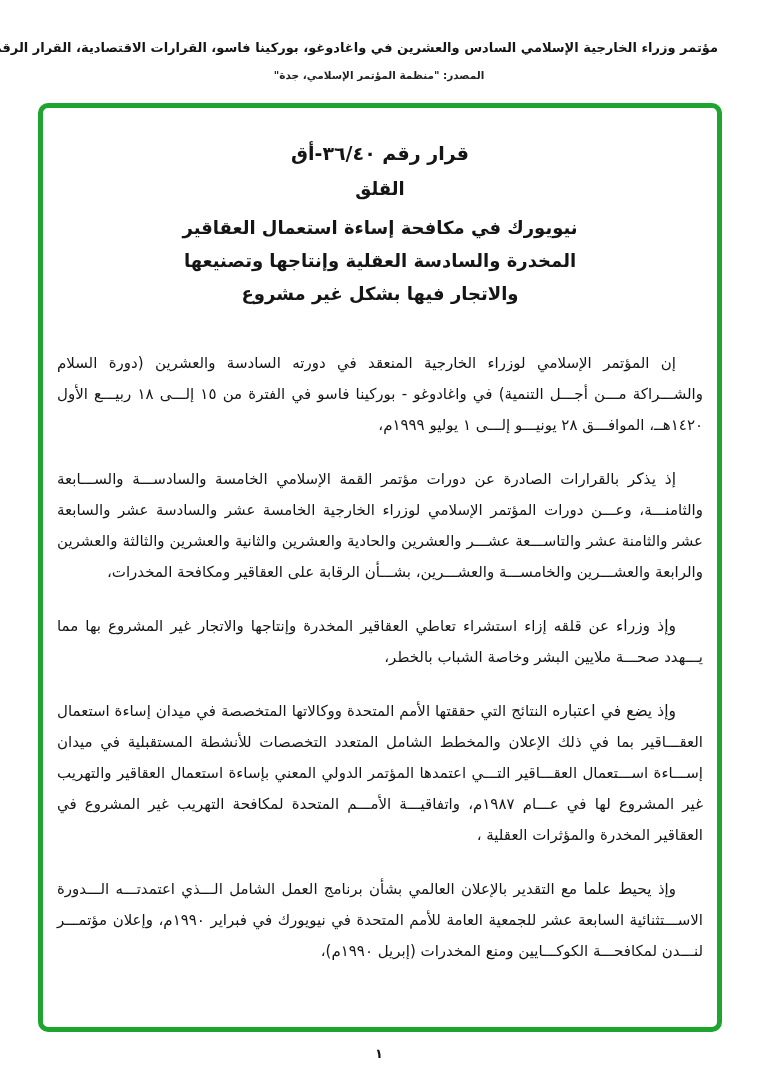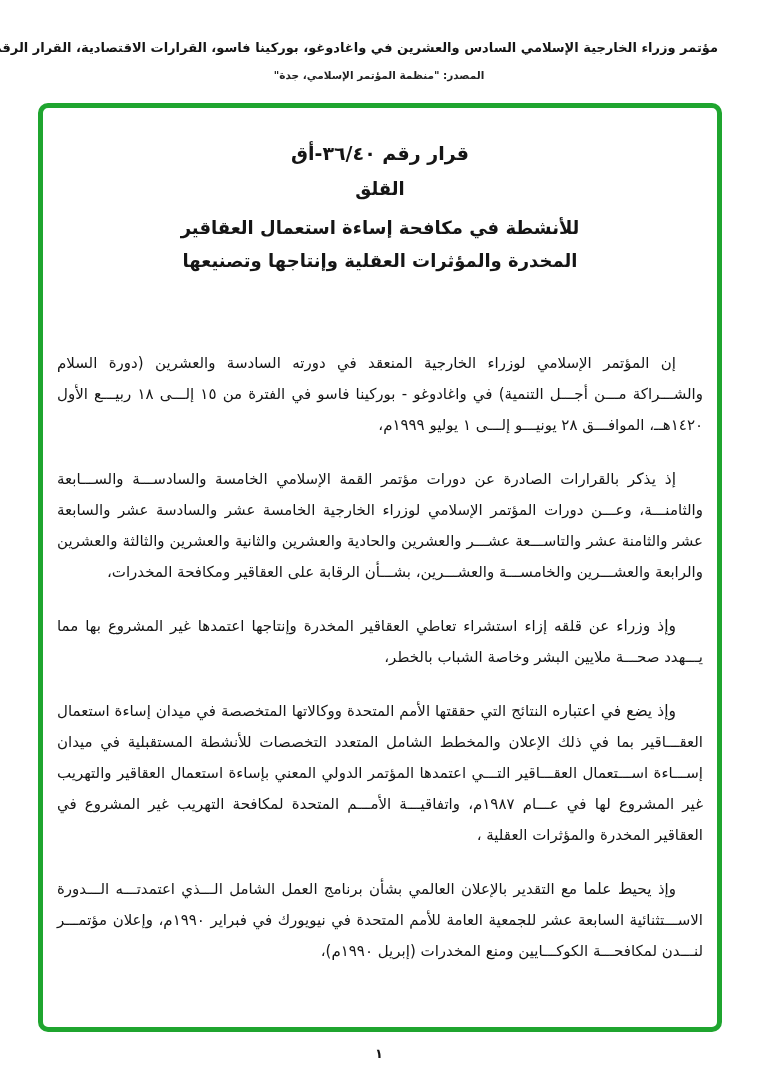--- a/index.html
+++ b/index.html
@@ -73,26 +73,27 @@
 </head>
 <body>
 
 <div class="hdr-line1">مؤتمر وزراء الخارجية الإسلامي السادس والعشرين في واغادوغو، بوركينا فاسو، القرارات الاقتصادية، القرار الرقم ٢٦/٤٠-أق</div>
 <div class="hdr-line2">المصدر:  "منظمة المؤتمر الإسلامي، جدة"</div>
 
 <div class="frame">
   <div class="title-block">
     <div class="t-num">قرار رقم ٣٦/٤٠-أق</div>
     <div class="t-reg">القلق</div>
-    <div class="t-sub">للأنشطة في مكافحة إساءة استعمال العقاقير</div>
-    <div class="t-sub">المخدرة والمؤثرات العقلية وإنتاجها وتصنيعها</div>
+    <div class="t-sub">نيويورك في مكافحة إساءة استعمال العقاقير</div>
+    <div class="t-sub">المخدرة والسادسة العقلية وإنتاجها وتصنيعها</div>
+    <div class="t-sub">والاتجار فيها بشكل غير مشروع</div>
   </div>
 
   <div class="body-block">
     <p><span></span><span class="lead"></span><span>إن المؤتمر الإسلامي لوزراء الخارجية المنعقد في دورته السادسة والعشرين (دورة السلام والشـــراكة مـــن أجـــل التنمية) في واغادوغو - بوركينا فاسو في الفترة من ١٥ إلـــى ١٨ ربيـــع الأول ١٤٢٠هــ، الموافـــق ٢٨ يونيـــو إلـــى ١ يوليو ١٩٩٩م،</span></p>
     <p><span></span><span class="lead">إذ يذكر</span><span> بالقرارات الصادرة عن دورات مؤتمر القمة الإسلامي الخامسة والسادســـة والســـابعة والثامنـــة، وعـــن دورات المؤتمر الإسلامي لوزراء الخارجية الخامسة عشر والسادسة عشر والسابعة عشر والثامنة عشر والتاســـعة عشـــر والعشرين والحادية والعشرين والثانية والعشرين والثالثة والعشرين والرابعة والعشـــرين والخامســـة والعشـــرين، بشـــأن الرقابة على العقاقير ومكافحة المخدرات،</span></p>
-    <p><span></span><span class="lead">وإذ وزراء</span><span> عن قلقه إزاء استشراء تعاطي العقاقير المخدرة وإنتاجها اعتمدها غير المشروع بها مما يـــهدد صحـــة ملايين البشر وخاصة الشباب بالخطر،</span></p>
+    <p><span></span><span class="lead">وإذ وزراء</span><span> عن قلقه إزاء استشراء تعاطي العقاقير المخدرة وإنتاجها والاتجار غير المشروع بها مما يـــهدد صحـــة ملايين البشر وخاصة الشباب بالخطر،</span></p>
     <p><span></span><span class="lead">وإذ يضع في اعتباره</span><span> النتائج التي حققتها الأمم المتحدة ووكالاتها المتخصصة في ميدان إساءة استعمال العقـــاقير بما في ذلك الإعلان والمخطط الشامل المتعدد التخصصات للأنشطة المستقبلية في ميدان إســـاءة اســـتعمال العقـــاقير التـــي اعتمدها المؤتمر الدولي المعني بإساءة استعمال العقاقير والتهريب غير المشروع لها في عـــام ١٩٨٧م، واتفاقيـــة الأمـــم المتحدة لمكافحة التهريب غير المشروع في العقاقير المخدرة والمؤثرات العقلية ،</span></p>
     <p><span>وإذ </span><span class="lead">يحيط علما</span><span> مع التقدير بالإعلان العالمي بشأن برنامج العمل الشامل الـــذي اعتمدتـــه الـــدورة الاســـتثنائية السابعة عشر للجمعية العامة للأمم المتحدة في نيويورك في فبراير ١٩٩٠م، وإعلان مؤتمـــر لنـــدن لمكافحـــة الكوكـــايين ومنع المخدرات (إبريل ١٩٩٠م)،</span></p>
   </div>
 </div>
 
 <div class="page-num">١</div>
 
 </body></html>

